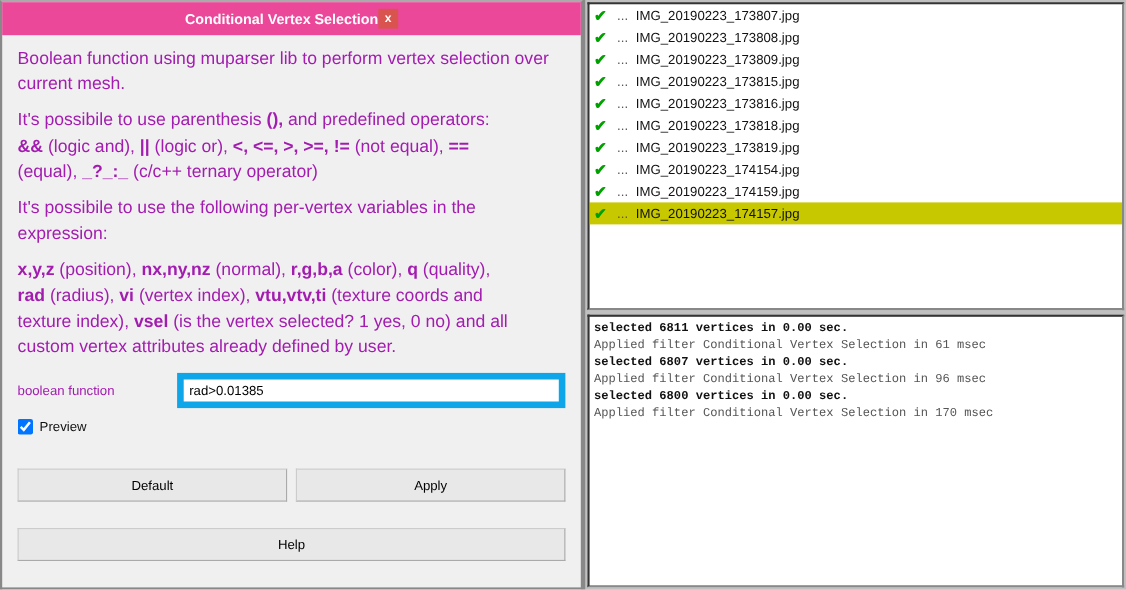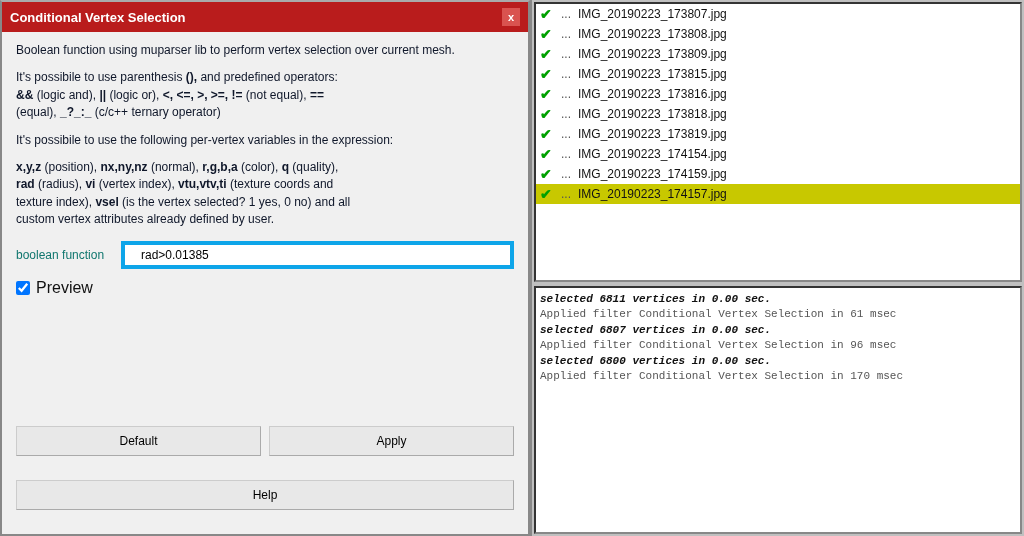--- a/index.html
+++ b/index.html
@@ -19,25 +19,25 @@
       height: 536px;
       background: #f0f0f0;
       border: 2px solid #888;
       border-top: 2px solid #aaa;
       display: flex;
       flex-direction: column;
       position: relative;
     }
 
     .dialog-titlebar {
-      background: #b91c1c;
+      background: #ec4899;
       color: white;
       padding: 6px 8px;
       display: flex;
-      justify-content: space-between;
+      justify-content: center;
       align-items: center;
       font-size: 13px;
       font-weight: bold;
     }
 
     .dialog-close-btn {
       background: #d9534f;
       color: white;
       border: none;
       width: 18px;
@@ -52,62 +52,63 @@
 
     .dialog-body {
       padding: 10px 14px;
       flex: 1;
       overflow-y: auto;
     }
 
     .dialog-body p {
       margin-bottom: 10px;
       line-height: 1.45;
-      font-size: 12px;
-      color: #0f172a;
+      font-size: 16px;
+      color: #a21caf;
     }
 
     .dialog-body b { font-weight: bold; }
 
     .boolean-function-row {
       display: flex;
       align-items: center;
       margin: 12px 0 10px 0;
     }
 
     .boolean-function-label {
       width: 105px;
       font-size: 12px;
-      color: #0f766e;
+      color: #a21caf;
       flex-shrink: 0;
     }
 
     .boolean-function-input {
       flex: 1;
-      border: 4px solid #0ea5e9;
-      padding: 3px 16px;
+      border: 6px solid #0ea5e9;
+      padding: 3px 5px;
       font-size: 12px;
       background: white;
+      margin-left: 40px;
     }
 
     .preview-row {
       display: flex;
       align-items: center;
       margin-bottom: 14px;
       gap: 6px;
     }
 
     .preview-checkbox {
       width: 14px;
       height: 14px;
       cursor: pointer;
     }
 
     .preview-label {
-      font-size: 16px;
+      font-size: 12px;
       color: #111;
     }
 
     .button-row {
       display: flex;
       gap: 8px;
       margin-bottom: 24px;
       padding: 0 14px;
     }
 
@@ -190,21 +191,20 @@
       font-size: 11px;
       color: #111;
     }
 
     .log-line {
       line-height: 1.4;
     }
 
     .log-bold {
       font-weight: bold;
-      font-style: italic;
     }
 
     .log-normal {
       color: #555;
     }
   </style>
 </head>
 <body>
 
 <div class="dialog">

